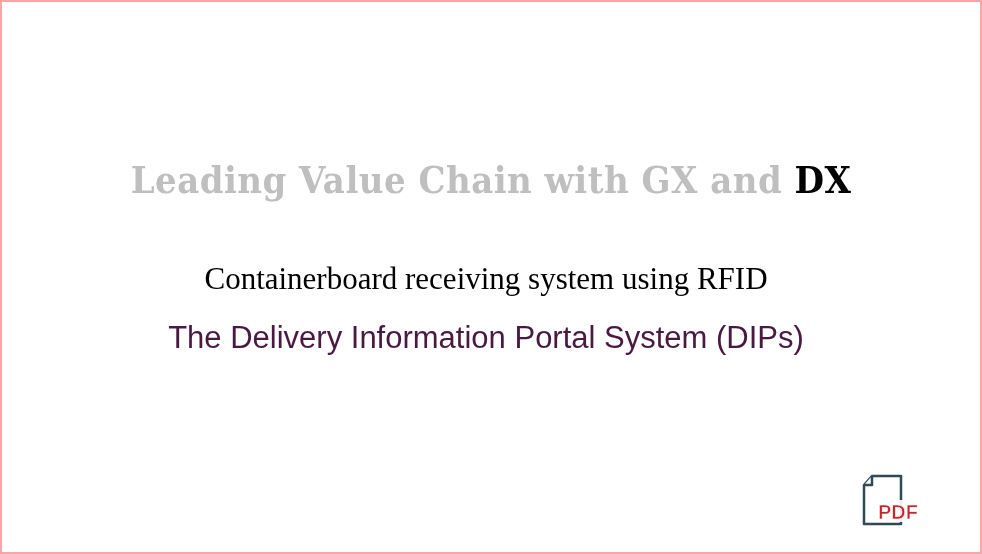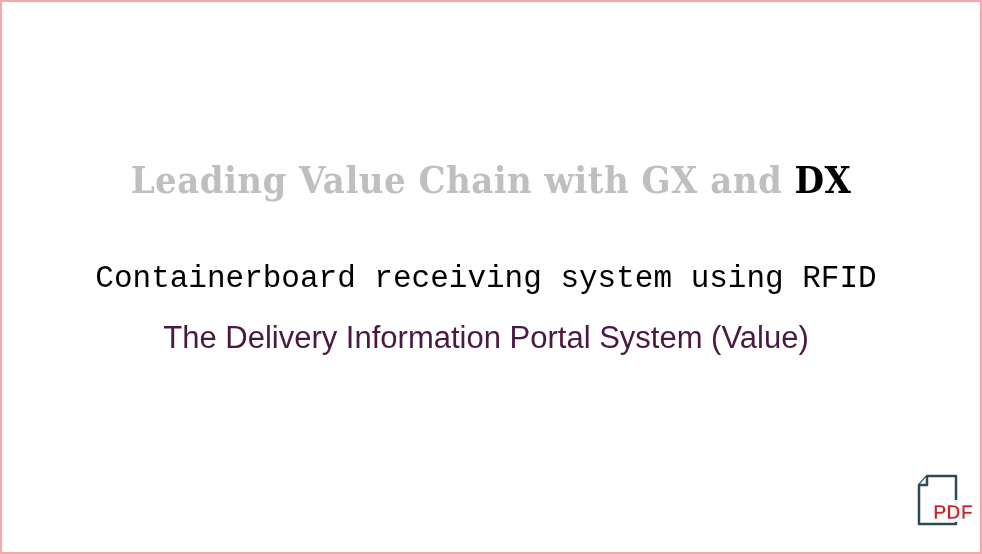--- a/index.html
+++ b/index.html
@@ -19,45 +19,45 @@
     letter-spacing: 0.5px;
     transform: scaleX(0.92);
     transform-origin: center;
     color: #bfbfbf;
     white-space: nowrap;
   }
   .title .accent { color: #000000; }
   .subtitle1 {
     position: absolute; left: 0; top: 259px; width: 968px;
     text-align: center;
-    font-family: Liberation Mono, monospace;
+    font-family: Liberation Serif, serif;
     font-size: 31px;
     color: #000000;
   }
   .subtitle2 {
     position: absolute; left: 0; top: 318px; width: 968px;
     text-align: center;
     font-family: "Liberation Sans", sans-serif;
     font-size: 31px;
     color: #4a1942;
   }
   .pdf-icon {
-    position: absolute; left: 913px; top: 472px; width: 62px; height: 54px;
+    position: absolute; left: 858px; top: 472px; width: 62px; height: 54px;
     cursor: pointer;
     text-align: center;
   }
 </style>
 </head>
 <body>
 
 <div class="frame">
   <div class="title"><span>Leading Value Chain with GX and </span><span class="accent">DX</span></div>
 
   <div class="subtitle1">Containerboard receiving system using RFID</div>
-  <div class="subtitle2">The Delivery Information Portal System (Value)</div>
+  <div class="subtitle2">The Delivery Information Portal System (DIPs)</div>
 
   <div class="pdf-icon">
     <svg width="62" height="54" viewBox="0 0 62 54">
       <path d="M12 2 H41 V50 H4 V11 Z" fill="#ffffff" stroke="#2f4a55" stroke-width="2.5" stroke-linejoin="round"></path>
       <path d="M12 2 V11 H4" fill="#ffffff" stroke="#2f4a55" stroke-width="2.5" stroke-linejoin="round"></path>
       <rect x="16" y="26" width="44" height="22" fill="#ffffff" opacity="0.9"></rect>
       <text x="38" y="45" text-anchor="middle" font-family="Liberation Sans, sans-serif" font-weight="bold" font-size="20" fill="#c8242b" stroke="#ffffff" stroke-width="0.6">PDF</text>
     </svg>
   </div>
 </div>

